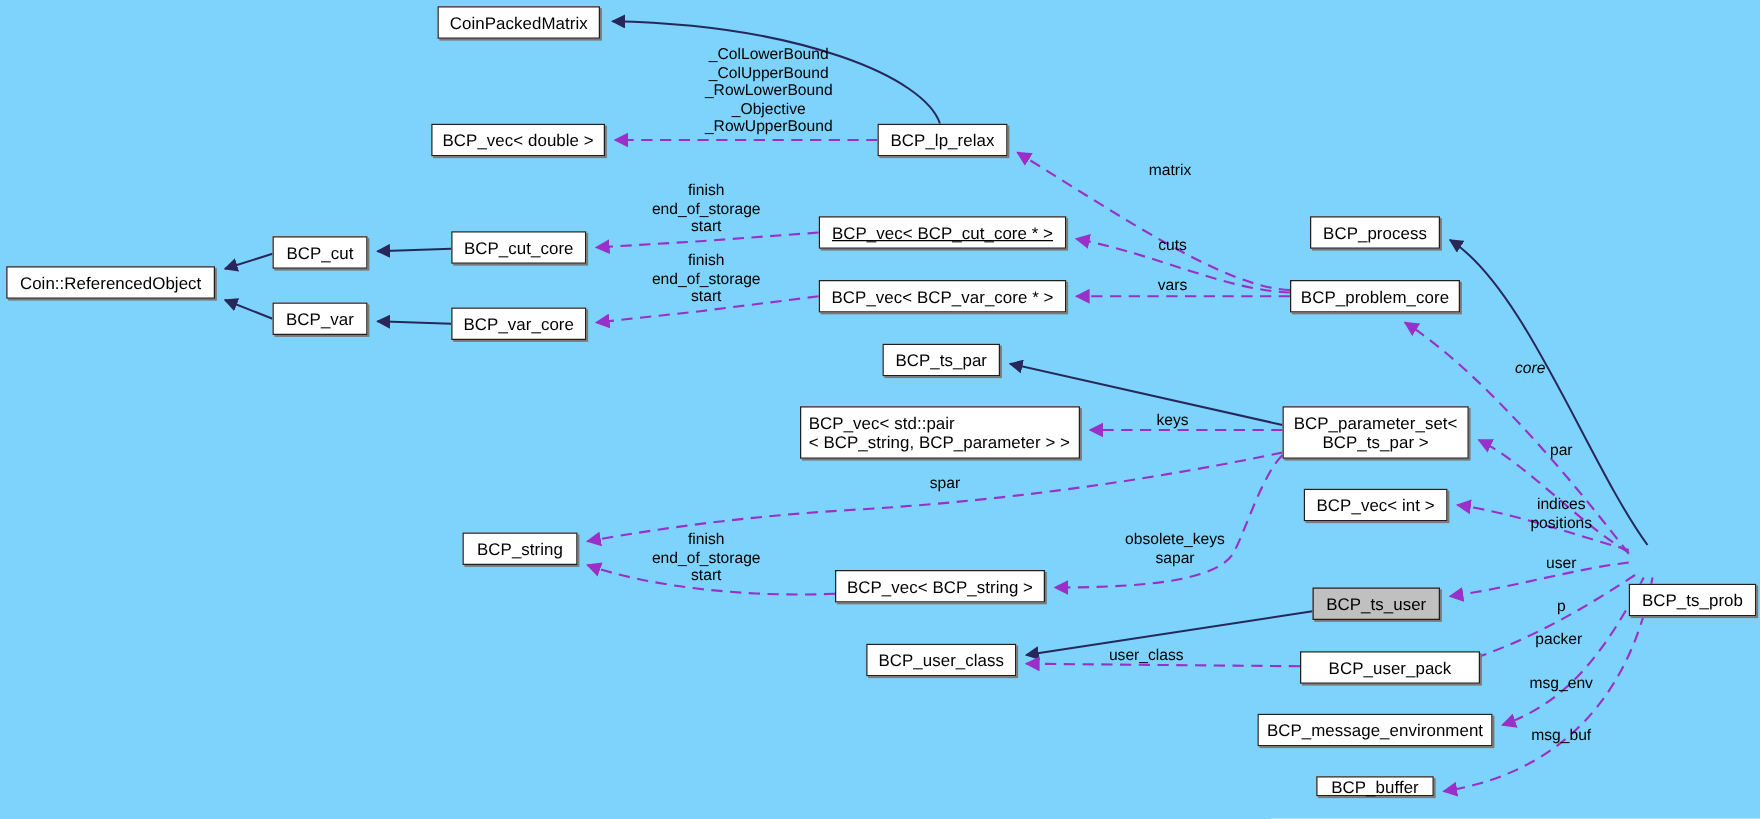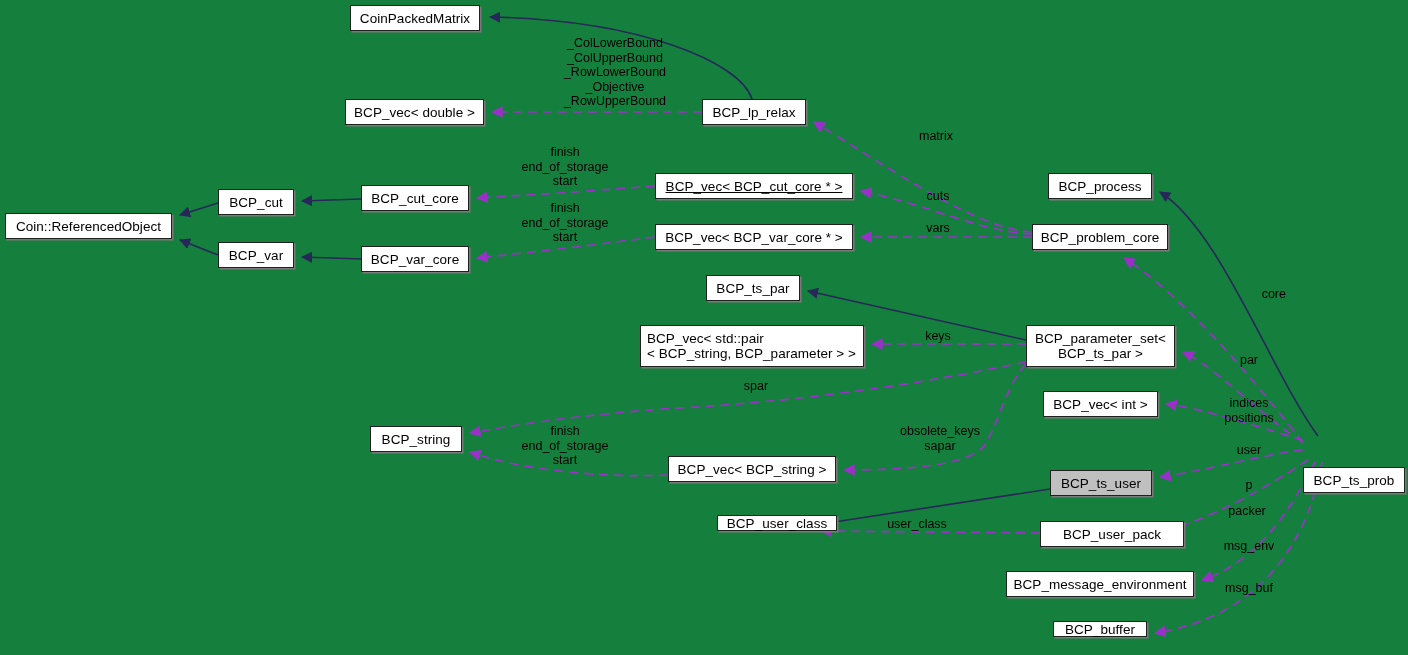--- a/index.html
+++ b/index.html
@@ -1,17 +1,17 @@
 <!DOCTYPE html>
 <html><head>
 <meta charset="utf-8">
 <style>
   html,body{margin:0;padding:0;background:#ffffff;}
   body{font-family:"Liberation Sans","DejaVu Sans",sans-serif;}
-  #canvas{position:relative;width:1408px;height:655px;background:#15803d;overflow:hidden;}
+  #canvas{position:relative;width:1408px;height:655px;background:#7dd3fc;overflow:hidden;}
   svg#edges{position:absolute;left:0;top:0;width:1408px;height:655px;}
   .node{
     position:absolute;
     box-sizing:border-box;
     border:1px solid #202020;
     background:#ffffff;
     color:#000000;
     font-size:13.5px;
     line-height:15px;
     display:flex;
@@ -124,41 +124,41 @@
       <div class="node" style="left: 706px; top: 275px; width: 94px; height: 26px;">BCP_ts_par</div>
       <div class="node left" style="left: 640px; top: 325px; width: 224px; height: 42px;">BCP_vec&lt; std::pair
 &lt; BCP_string, BCP_parameter &gt; &gt;</div>
       <div class="node" style="left: 1026px; top: 325px; width: 149px; height: 42px;">BCP_parameter_set&lt;
 BCP_ts_par &gt;</div>
       <div class="node" style="left: 1043px; top: 391px; width: 115px; height: 26px;">BCP_vec&lt; int &gt;</div>
       <div class="node" style="left: 370px; top: 426px; width: 92px; height: 26px;">BCP_string</div>
       <div class="node" style="left: 1303px; top: 436px; width: 102px; height: 26px; margin-top: 31px;">BCP_ts_prob</div>
       <div class="node" style="left: 668px; top: 456px; width: 168px; height: 26px;">BCP_vec&lt; BCP_string &gt;</div>
       <div class="node highlight" style="left: 1050px; top: 470px; width: 102px; height: 26px;">BCP_ts_user</div>
-      <div class="node" style="left: 693px; top: 515px; width: 120px; height: 16px; margin-left: 24px;">BCP_user_class</div>
+      <div class="node" style="left: 693px; top: 515px; width: 120px; height: 26px;">BCP_user_class</div>
       <div class="node" style="left: 1040px; top: 521px; width: 144px; height: 26px;">BCP_user_pack</div>
       <div class="node" style="left: 1006px; top: 571px; width: 188px; height: 26px;">BCP_message_environment</div>
       <div class="node" style="left: 1053px; top: 621px; width: 94px; height: 16px;">BCP_buffer</div>
     </div>
   <div id="labels-layer">
       <div class="edge-label" style="left: 500px; top: 36px; width: 230px; text-align: center;">_ColLowerBound
 _ColUpperBound
 _RowLowerBound
 _Objective
 _RowUpperBound</div>
       <div class="edge-label" style="left: 490px; top: 145px; width: 150px; text-align: center;">finish
 end_of_storage
 start</div>
       <div class="edge-label" style="left: 490px; top: 201px; width: 150px; text-align: center;">finish
 end_of_storage
 start</div>
       <div class="edge-label" style="left: 896px; top: 129px; width: 80px; text-align: center;">matrix</div>
       <div class="edge-label" style="left: 898px; top: 189px; width: 80px; text-align: center;">cuts</div>
       <div class="edge-label" style="left: 898px; top: 221px; width: 80px; text-align: center;">vars</div>
-      <div class="edge-label" style="left: 1212px; top: 287px; width: 74px; text-align: right;">core</div>
+      <div class="edge-label" style="left: 1212px; top: 287px; width: 74px; text-align: left; font-style: italic;">core</div>
       <div class="edge-label" style="left: 1212px; top: 353px; width: 74px; text-align: center;">par</div>
       <div class="edge-label" style="left: 898px; top: 329px; width: 80px; text-align: center;">keys</div>
       <div class="edge-label" style="left: 1206px; top: 396px; width: 86px; ">indices
 positions</div>
       <div class="edge-label" style="left: 716px; top: 379px; width: 80px; text-align: center;">spar</div>
       <div class="edge-label" style="left: 490px; top: 424px; width: 150px; text-align: center;">finish
 end_of_storage
 start</div>
       <div class="edge-label" style="left: 880px; top: 424px; width: 120px; text-align: center;">obsolete_keys
 sapar</div>

